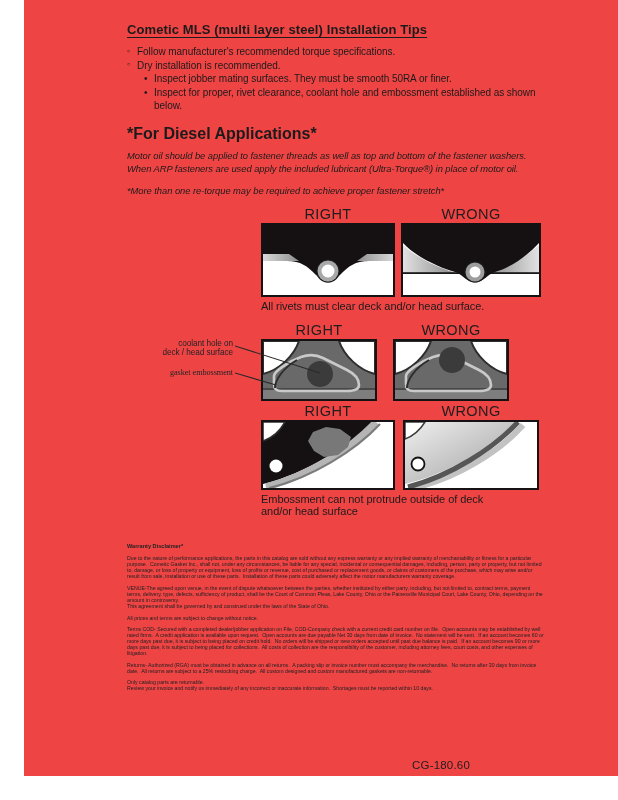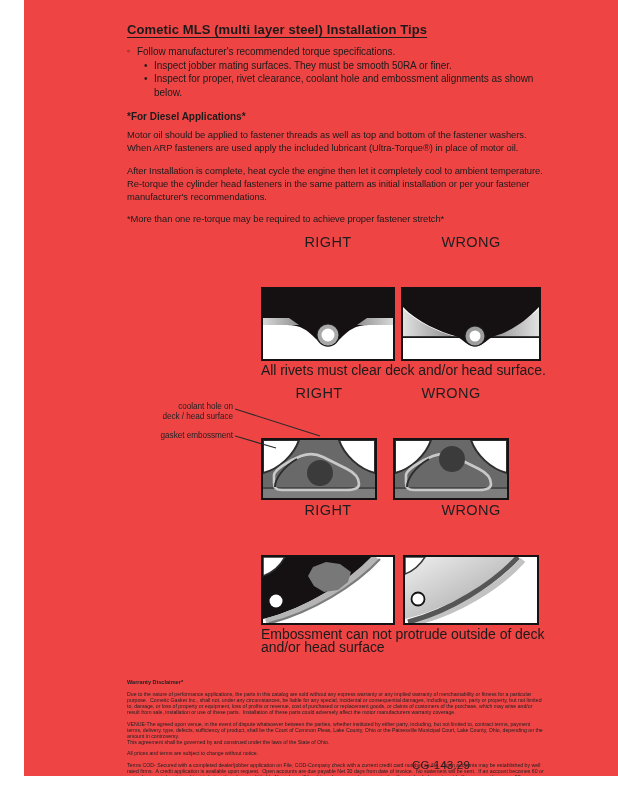--- a/index.html
+++ b/index.html
@@ -15,65 +15,65 @@
     font-size:13px;line-height:16px;font-weight:bold;margin:0 0 7px 0;
     text-decoration:underline;text-decoration-thickness:1.4px;text-underline-offset:2.5px;
     letter-spacing:.1px;display:inline-block;
   }
   ul.bullets{list-style:none;margin:0 0 6px 0;padding:0;font-size:10px;line-height:13.6px;letter-spacing:-.05px;}
   ul.bullets li{position:relative;padding-left:10px;}
   li.lv1::before{content:"\25E6";position:absolute;left:0;top:-.5px;font-size:9px;}
   li.lv2{margin-left:17px;}
   li.lv2::before{content:"\2022";position:absolute;left:0;top:0;}
 
-  .diesel-heading{font-size:10px;font-weight:bold;margin:12px 0 6px 0;}
-  p.body{font-size:9.4px;line-height:13.1px;margin:0 0 9px 0;letter-spacing:-.05px;white-space:pre-wrap;}
+  .diesel-heading{font-size:16px;font-weight:bold;margin:12px 0 6px 0;}
+  p.body{font-size:9.4px;line-height:13.1px;margin:0 0 9px 0;letter-spacing:-.05px;white-space:pre-wrap;font-style:italic;}
   p.note{margin-bottom:9px;}
 
   .diagrams{margin-left:134px;width:300px;}
   .diag-row{position:relative;margin-bottom:2px;}
   .pair{display:flex;}
   .gap6{gap:6px;} .gap16{gap:16px;} .gap8{gap:8px;}
-  .dcol{display:flex;flex-direction:column;align-items:center;gap:36px;}
+  .dcol{display:flex;flex-direction:column;align-items:center;}
   .rw{font-size:14.5px;line-height:16px;letter-spacing:.4px;color:#201d1e;margin-bottom:1px;}
   svg.dimg{display:block;border:2px solid #161214;background:#fff;}
-  .caption{font-size:14px;line-height:12.4px;margin:3px 0 9px 0;white-space:pre-wrap;letter-spacing:-.05px;}
+  .caption{font-size:11px;line-height:12.4px;margin:3px 0 9px 0;white-space:pre-wrap;letter-spacing:-.05px;}
   .cap-ind{padding-left:10px;}
 
   .diag-label{
     position:absolute;width:105px;text-align:right;font-size:8.2px;line-height:9.8px;
     white-space:pre-wrap;color:#242224;letter-spacing:-.05px;
   }
   .lbl-coolant{left:-133px;top:17px;}
-  .lbl-emboss{left:-133px;top:46px;}
+  .lbl-emboss{left:-133px;top:46px;font-family:Liberation Serif, serif;}
   .leader-overlay{position:absolute;left:-26px;top:0;width:120px;height:80px;pointer-events:none;z-index:2;}
 
   .legal{margin-top:26px;width:418px;color:#232123;}
   .legal-heading{font-size:5.6px;font-weight:bold;margin:0 0 6px 0;}
   p.fine{font-size:5.2px;line-height:6px;margin:0 0 5.6px 0;white-space:pre-wrap;}
 
   .page-number{position:absolute;left:388px;top:759px;font-size:11.5px;letter-spacing:.2px;color:#1f1d1e;}
 </style>
 </head>
 <body>
 
 <div class="page">
   <div class="content">
 
     <h1 class="title">Cometic MLS (multi layer steel) Installation Tips</h1>
 
     <ul class="bullets">
       <li class="lv1">Follow manufacturer's recommended torque specifications.</li>
+      <li class="lv1">Dry installation is recommended.</li>
       <li class="lv2">Inspect jobber mating surfaces.  They must be smooth 50RA or finer.</li>
-      <li class="lv2">Inspect for proper, rivet clearance, coolant hole and embossment alignments as shown below.</li>
+      <li class="lv2">Inspect for proper, rivet clearance, coolant hole and embossment established as shown below.</li>
     </ul>
 
     <div class="diesel-heading">*For Diesel Applications*</div>
     <p class="body">Motor oil should be applied to fastener threads as well as top and bottom of the fastener washers. When ARP fasteners are used apply the included lubricant (Ultra-Torque®) in place of motor oil.</p>
-    <p class="body">After Installation is complete, heat cycle the engine then let it completely cool to ambient temperature. Re-torque the cylinder head fasteners in the same pattern as initial installation or per your fastener manufacturer's recommendations.</p>
     <p class="body note">*More than one re-torque may be required to achieve proper fastener stretch*</p>
 
     <div class="diagrams">
 
       <div class="diag-row">
         <div class="pair gap6">
           <div class="dcol">
             <div class="rw">RIGHT</div>
             <svg class="dimg" width="130" height="70" viewBox="0 0 130 70">
               <defs>
@@ -204,14 +204,14 @@
 This agreement shall be governed by and construed under the laws of the State of Ohio.</p>
       <p class="fine">All prices and terms are subject to change without notice.</p>
       <p class="fine">Terms COD- Secured with a completed dealer/jobber application on File, COD-Company check with a current credit card number on file.  Open accounts may be established by well rated firms.  A credit application is available upon request.  Open accounts are due payable Net 30 days from date of invoice.  No statement will be sent.  If an account becomes 60 or more days past due, it is subject to being placed on credit hold.  No orders will be shipped or new orders accepted until past due balance is paid.  If an account becomes 90 or more days past due, it is subject to being placed for collections.  All costs of collection are the responsibility of the customer, including attorney fees, court costs, and other expenses of litigation.</p>
       <p class="fine">Returns- Authorized (RGA) must be obtained in advance on all returns.  A packing slip or invoice number must accompany the merchandise.  No returns after 30 days from invoice date.  All returns are subject to a 25% restocking charge.  All custom designed and custom manufactured gaskets are non-returnable.</p>
       <p class="fine">Only catalog parts are returnable.
 Review your invoice and notify us immediately of any incorrect or inaccurate information.  Shortages must be reported within 10 days.</p>
     </div>
 
   </div>
 
-  <div class="page-number">CG-143.29</div>
+  <div class="page-number">CG-180.60</div>
 </div>
 
 </body></html>

